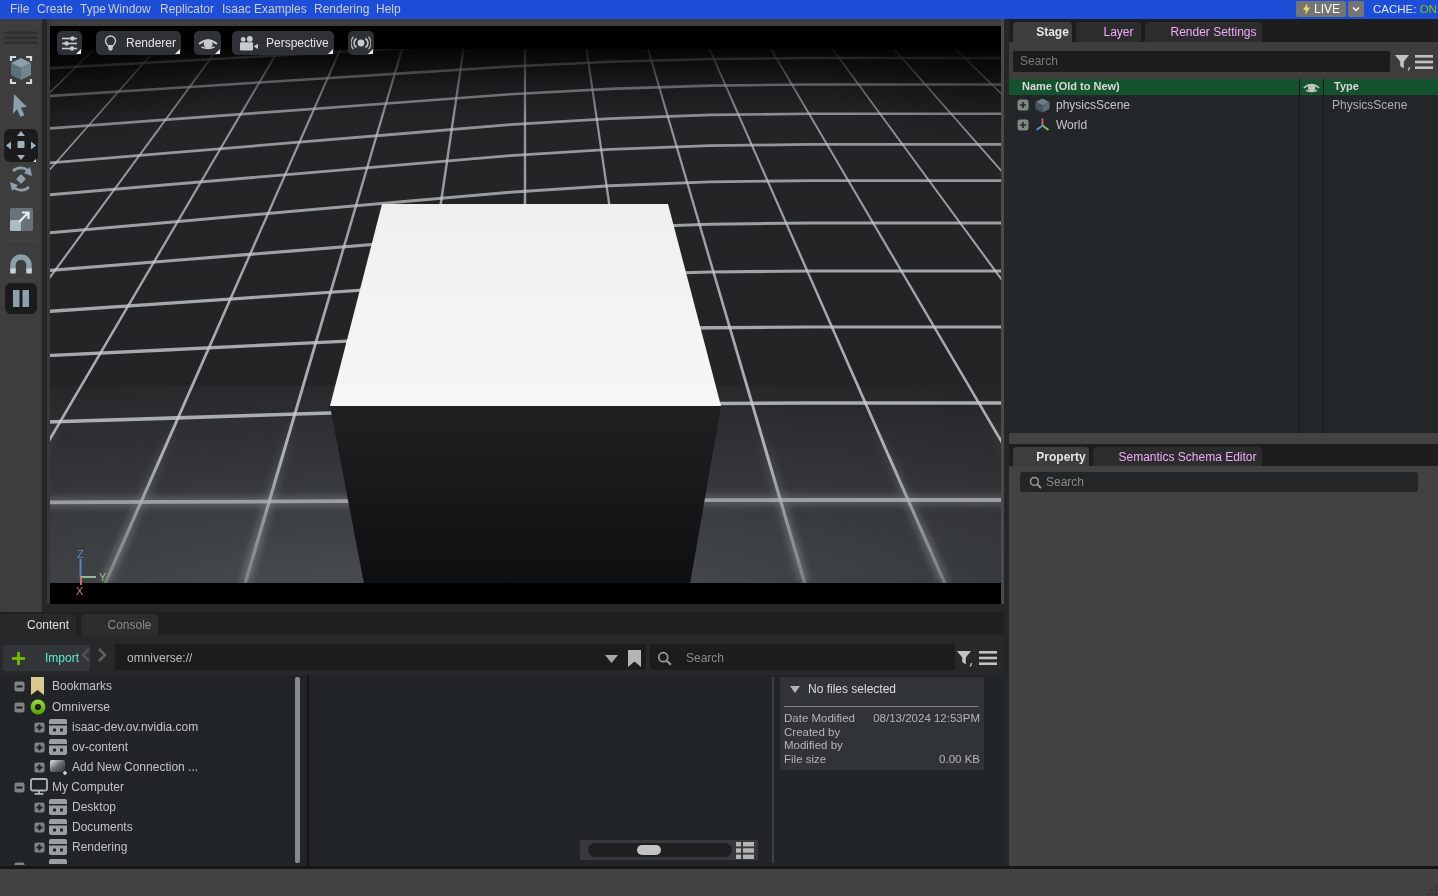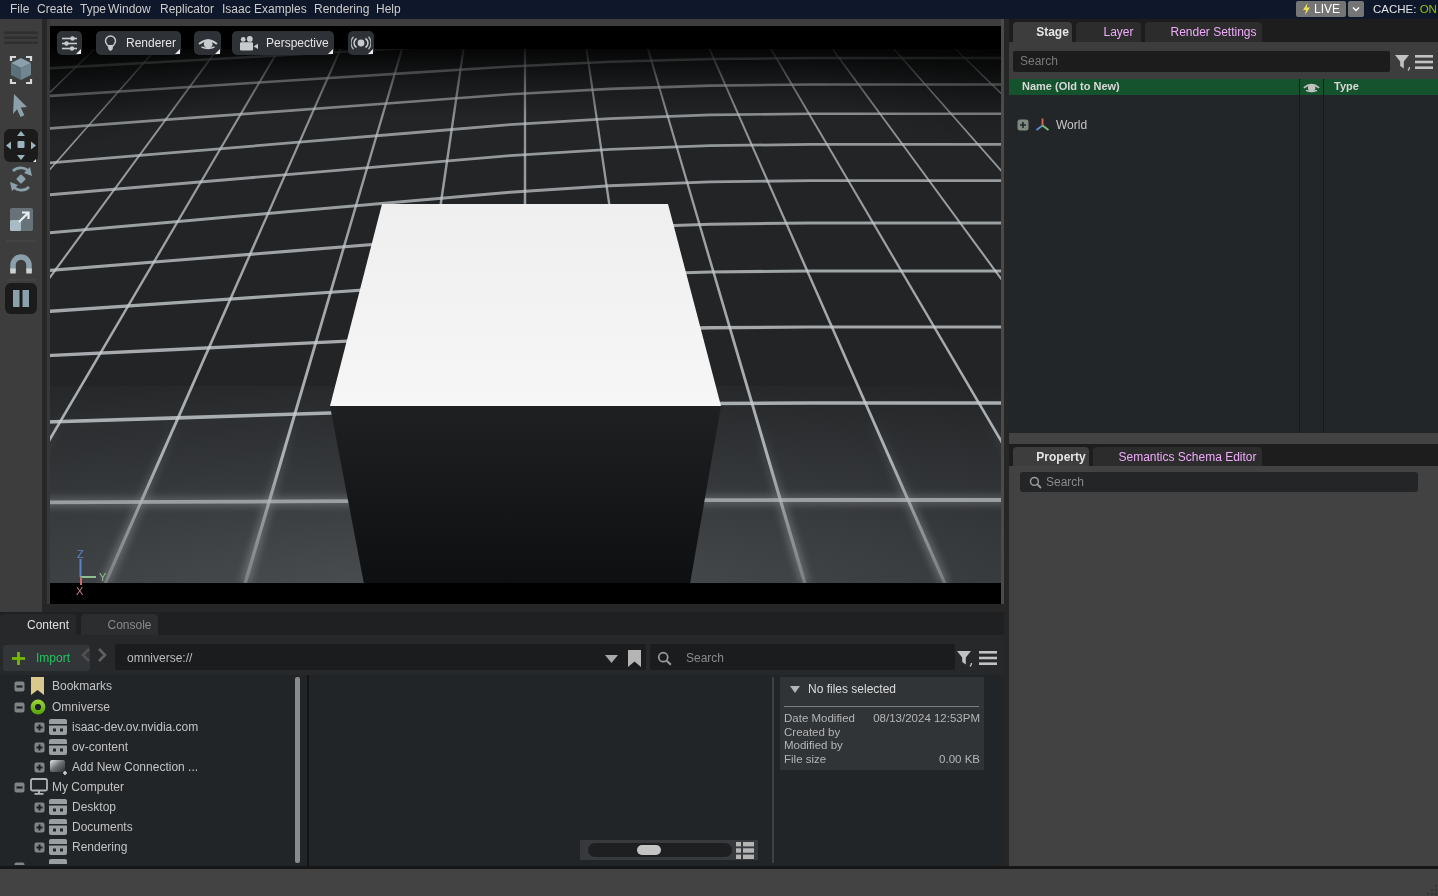--- a/index.html
+++ b/index.html
@@ -1,21 +1,21 @@
 <!DOCTYPE html>
 <html><head>
 <meta charset="utf-8">
 <style>
   * { margin:0; padding:0; box-sizing:border-box; }
   html,body { width:1438px; height:896px; overflow:hidden; background:#434343;
     font-family:"Liberation Sans", sans-serif; -webkit-font-smoothing: antialiased; }
   #root { position:relative; width:1438px; height:896px; }
 
   
-  #menubar { position:absolute; left:0; top:0; width:1438px; height:19px; background:#0f172a;padding-left:16px; }
+  #menubar { position:absolute; left:0; top:0; width:1438px; height:19px; background:#1d4ed8;padding-left:16px; }
   #menubar .mi { position:absolute; top:0; height:19px; line-height:19px; font-size:12px; color:#cccccc; }
 
   
   #ltool { position:absolute; left:0; top:19px; width:42px; height:593px; background:#3d3d3d; }
   #ltoolgap { position:absolute; left:42px; top:19px; width:5px; height:593px; background:#272727; }
   #ltooledge { position:absolute; left:47px; top:19px; width:3px; height:593px; background:#383838; }
 
   
   #vp { position:absolute; left:50px; top:26px; width:951px; height:578px; background:#000; overflow:hidden; }
   #vptopstrip { position:absolute; left:50px; top:19px; width:951px; height:7px; background:#3d3d3d; }
@@ -361,20 +361,33 @@
   <div id="stagesearch">Search</div>
   <div id="stagehdr">
       <span style="position:absolute;left:13px;top:1px;">Name (Old to New)</span>
       <span style="position:absolute;left:325px;top:1px;">Type</span>
     </div>
   <div id="stagetree"></div>
   <div class="colsep" style="left:1299px;"></div>
   <div class="colsep" style="left:1323px;"></div>
   <div id="stagerows" style="position:absolute;left:1009px;top:95px;width:429px;height:42px;">
 
+    <div style="position:absolute;left:0;top:0;width:429px;height:20px;">
+      <svg style="position:absolute;left:8px;top:4px" width="12" height="12" viewBox="0 0 12 12">
+        <rect x="0.5" y="0.5" width="11" height="11" rx="2.5" fill="#7e8a80"></rect>
+        <path d="M6 3 v6 M3 6 h6" stroke="#20262a" stroke-width="1.6"></path>
+      </svg>
+      <svg style="position:absolute;left:25px;top:2px" width="17" height="17" viewBox="0 0 17 17">
+        <polygon points="8.5,1.5 15.5,5 8.5,8.5 1.5,5" fill="#6a7e88"></polygon>
+        <polygon points="1.5,5 8.5,8.5 8.5,15.5 1.5,12" fill="#46545c"></polygon>
+        <polygon points="8.5,8.5 15.5,5 15.5,12 8.5,15.5" fill="#596a73"></polygon>
+      </svg>
+      <span style="position:absolute;left:47px;top:3px;font-size:12px;color:#c6c6c6;">physicsScene</span>
+      <span style="position:absolute;left:323px;top:3px;font-size:12px;color:#adadad;">PhysicsScene</span>
+    </div>
 
     <div style="position:absolute;left:0;top:20px;width:429px;height:20px;">
       <svg style="position:absolute;left:8px;top:4px" width="12" height="12" viewBox="0 0 12 12">
         <rect x="0.5" y="0.5" width="11" height="11" rx="2.5" fill="#7e8a80"></rect>
         <path d="M6 3 v6 M3 6 h6" stroke="#20262a" stroke-width="1.6"></path>
       </svg>
       <svg style="position:absolute;left:25px;top:2px" width="17" height="17" viewBox="0 0 17 17">
         <path d="M8.5 8.5 L8.5 1.5" stroke="#d86a5a" stroke-width="1.8"></path>
         <path d="M8.5 8.5 L2.5 13" stroke="#5a8fd8" stroke-width="1.8"></path>
         <path d="M8.5 8.5 L14.5 13" stroke="#77c077" stroke-width="1.8"></path>
@@ -419,21 +432,21 @@
   <div id="ctabbar"></div>
   <div class="tab" style="left:0px; top:614px; width:76px; height:21px; position:absolute; background:#26282a; color:#e0e0e0;">Content</div>
   <div class="tab" style="left:81px; top:614px; width:77px; height:21px; position:absolute; background:#2b2d2f; color:#8a8a8a;">Console</div>
   <div id="ctoolrow">
 
     <div style="position:absolute;left:3px;top:10px;width:87px;height:26px;background:#333639;border-radius:3px;display:flex;align-items:center;">
       <svg style="margin-left:9px" width="13" height="13" viewBox="0 0 13 13">
         <rect x="5.1" y="0" width="2.8" height="13" fill="#76b900"></rect>
           <rect x="0" y="5.1" width="13" height="2.8" fill="#76b900"></rect>
       </svg>
-      <span style="margin-left:11px;font-size:12px;color:#22c55e;">Import</span>
+      <span style="margin-left:20px;font-size:12px;color:#5eead4;">Import</span>
     </div>
     <svg style="position:absolute;left:80px;top:12px" width="12" height="16" viewBox="0 0 12 16">
         <path d="M9 2 L3 8 L9 14" stroke="#4e5052" stroke-width="2.6" fill="none"></path>
       </svg>
     <svg style="position:absolute;left:96px;top:12px" width="12" height="16" viewBox="0 0 12 16">
         <path d="M3 2 L9 8 L3 14" stroke="#5e6062" stroke-width="2.6" fill="none"></path>
       </svg>
   </div>
   <div class="cfield" style="left:115px; width:531px;">
     <span style="position:absolute;left:12px;top:7px;font-size:12px;color:#bdbdbd;">omniverse://</span>

